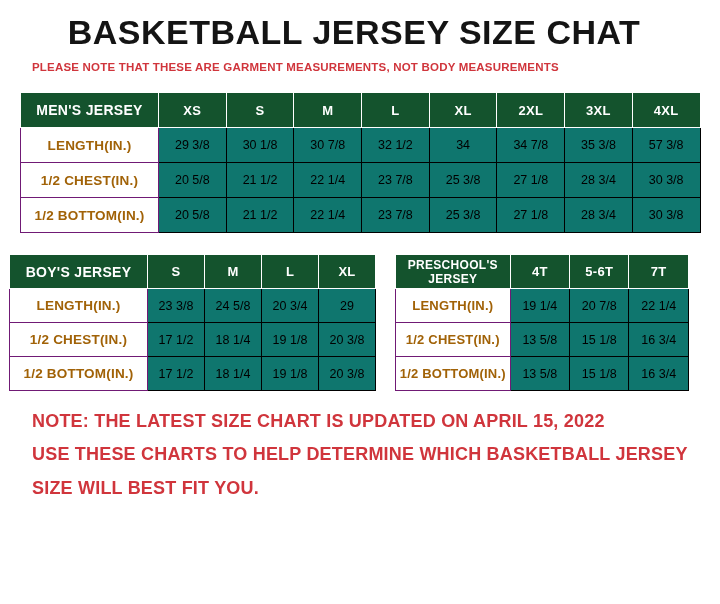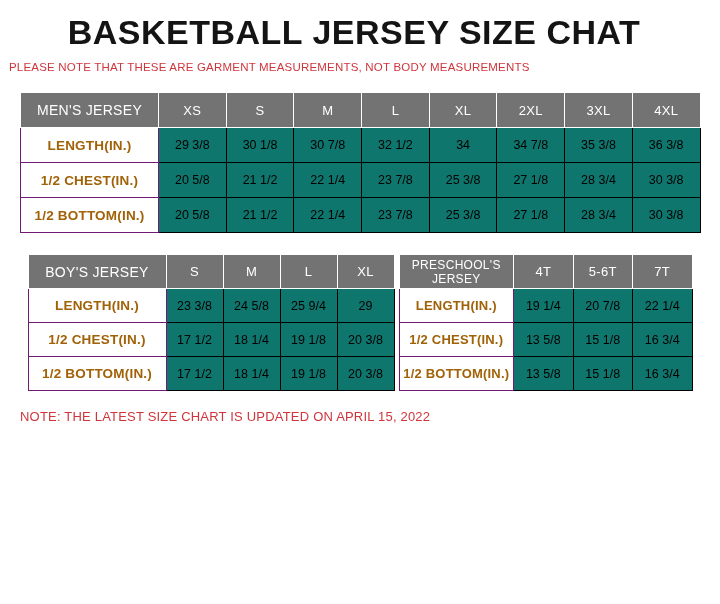--- a/index.html
+++ b/index.html
@@ -27,41 +27,42 @@
     font-weight: bold;
     letter-spacing: 0.5px;
     margin: 14px 12px 0 0;
     line-height: 1.1;
     color: #141414;
   }
   .note-top {
     color: #d0353c;
     font-size: 11.5px;
     line-height: 1.45;
-    margin: 8px 0 0 9px;
+    margin: 8px 0 0 32px;
     max-width: 600px;
     letter-spacing: 0.2px;
+    font-weight: bold;
   }
 
   table {
     border-collapse: collapse;
     table-layout: fixed;
   }
   td, th {
     border: 1px solid #ffffff;
     text-align: center;
     vertical-align: middle;
     font-size: 12.5px;
     padding: 0;
     height: 32px;
   }
   .hdr {
-    background: #737373;
+    background: #14532d;
     color: #ffffff;
-    font-weight: normal;
+    font-weight: bold;
     font-size: 13px;
     letter-spacing: 0.3px;
   }
   .hdr.first {
     font-size: 14px;
   }
   .rowlabel {
     background: #ffffff;
     color: #a16207;
     font-weight: bold;
@@ -81,43 +82,44 @@
     margin: 16px 0 0 20px;
     width: 680px;
   }
   #mens-table td:first-child { width: 138px; }
   #mens-table td { width: 67.7px; }
   #mens-table tr { height: 35px; }
   #mens-table td { height: 35px; }
 
   .lower {
     display: flex;
-    margin: 21px 0 0 20px;
+    margin: 21px 0 0 9px;
     gap: 4px;
     width: 680px;
-    justify-content: center;
+    justify-content: space-between;
   }
   #boys-table { width: 366px; }
   #boys-table td:first-child { width: 138px; }
   #boys-table td { width: 57px; }
   #boys-table td { height: 34px; }
 
   #preschool-table { width: 294px; }
   #preschool-table td:first-child { width: 104px; }
   #preschool-table td { width: 54px; }
   #preschool-table td { height: 34px; }
   #preschool-table .hdr.first { font-size: 12px; }
   #preschool-table .rowlabel { font-size: 13px; }
 
   .note-bottom {
     color: #d0353c;
-    font-size: 13px;
+    font-size: 18px;
     line-height: 1.85;
-    margin: 14px 0 0 20px;
+    margin: 14px 0 0 32px;
     letter-spacing: 0.2px;
+    font-weight: bold;
   }
 </style>
 </head>
 <body>
 
 <div class="page">
 
   <h1 class="title">BASKETBALL JERSEY SIZE CHAT</h1>
 
   <div class="note-top">PLEASE NOTE THAT THESE ARE GARMENT MEASUREMENTS, NOT BODY MEASUREMENTS</div>
@@ -137,21 +139,21 @@
       </tr>
       <tr>
         <td class="rowlabel">LENGTH(IN.)</td>
         <td class="cell">29 3/8</td>
         <td class="cell">30 1/8</td>
         <td class="cell">30 7/8</td>
         <td class="cell">32 1/2</td>
         <td class="cell">34</td>
         <td class="cell">34 7/8</td>
         <td class="cell">35 3/8</td>
-        <td class="cell">36 3/8</td>
+        <td class="cell">57 3/8</td>
       </tr>
       <tr>
         <td class="rowlabel">1/2  CHEST(IN.)</td>
         <td class="cell">20 5/8</td>
         <td class="cell">21 1/2</td>
         <td class="cell">22 1/4</td>
         <td class="cell">23 7/8</td>
         <td class="cell">25 3/8</td>
         <td class="cell">27 1/8</td>
         <td class="cell">28 3/4</td>
@@ -179,21 +181,21 @@
           <td class="hdr first">BOY'S JERSEY</td>
           <td class="hdr">S</td>
           <td class="hdr">M</td>
           <td class="hdr">L</td>
           <td class="hdr">XL</td>
         </tr>
         <tr>
           <td class="rowlabel">LENGTH(IN.)</td>
           <td class="cell">23 3/8</td>
           <td class="cell">24 5/8</td>
-          <td class="cell">25 9/4</td>
+          <td class="cell">20 3/4</td>
           <td class="cell">29</td>
         </tr>
         <tr>
           <td class="rowlabel">1/2  CHEST(IN.)</td>
           <td class="cell">17 1/2</td>
           <td class="cell">18 1/4</td>
           <td class="cell">19 1/8</td>
           <td class="cell">20 3/8</td>
         </tr>
         <tr>
@@ -232,15 +234,16 @@
           <td class="cell">15 1/8</td>
           <td class="cell">16 3/4</td>
         </tr>
       </tbody>
     </table>
 
   </div>
 
   <div class="note-bottom">
     <div>NOTE: THE LATEST SIZE CHART IS UPDATED ON APRIL 15, 2022</div>
+    <div>USE THESE CHARTS TO HELP DETERMINE WHICH  BASKETBALL JERSEY  SIZE WILL BEST FIT YOU.</div>
   </div>
 
 </div>
 
 </body></html>

